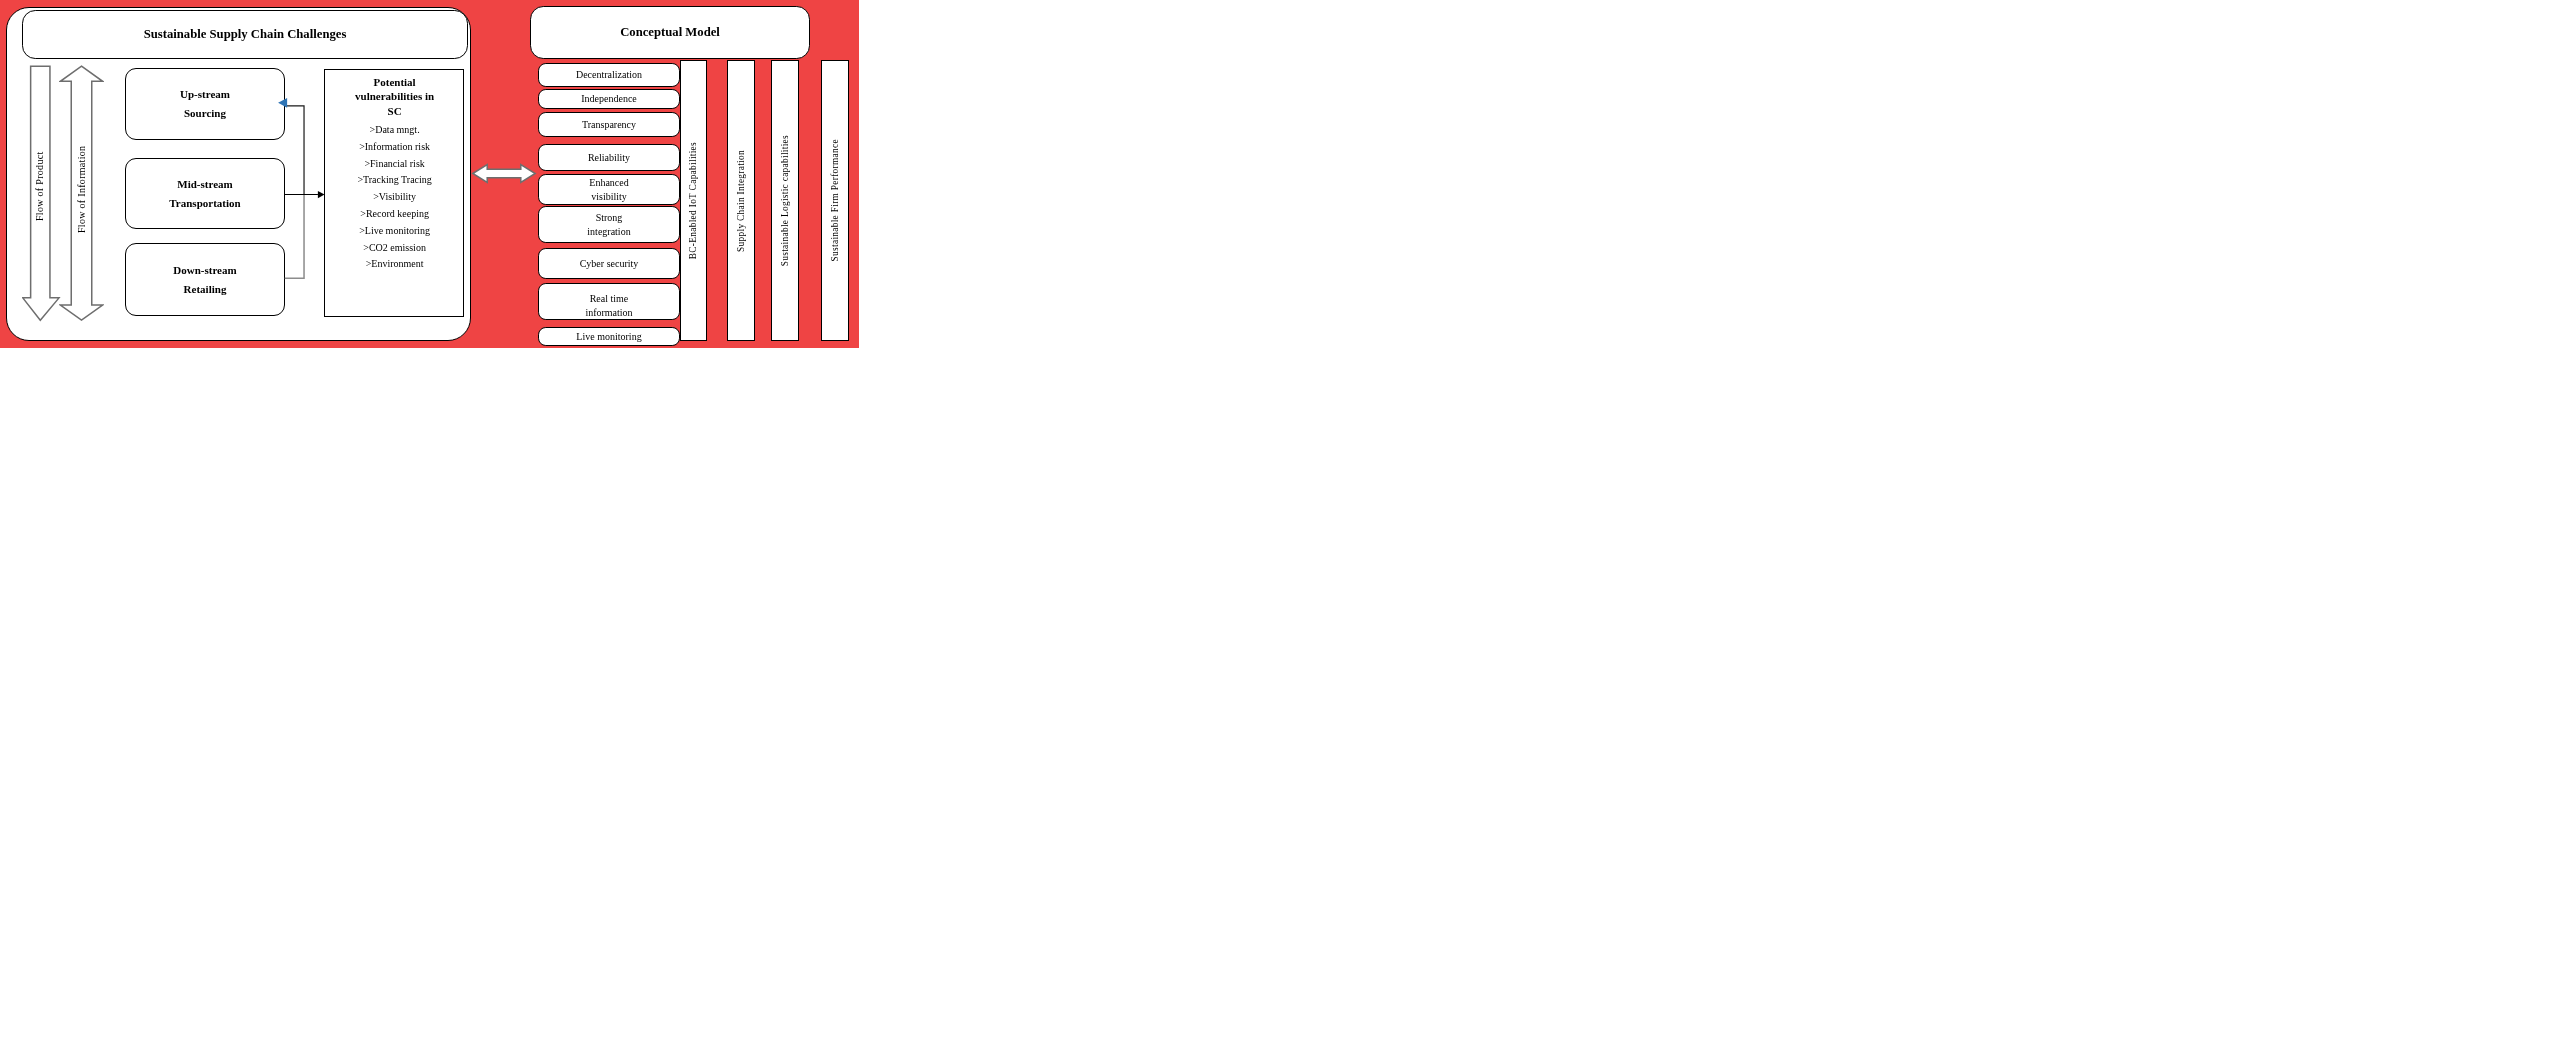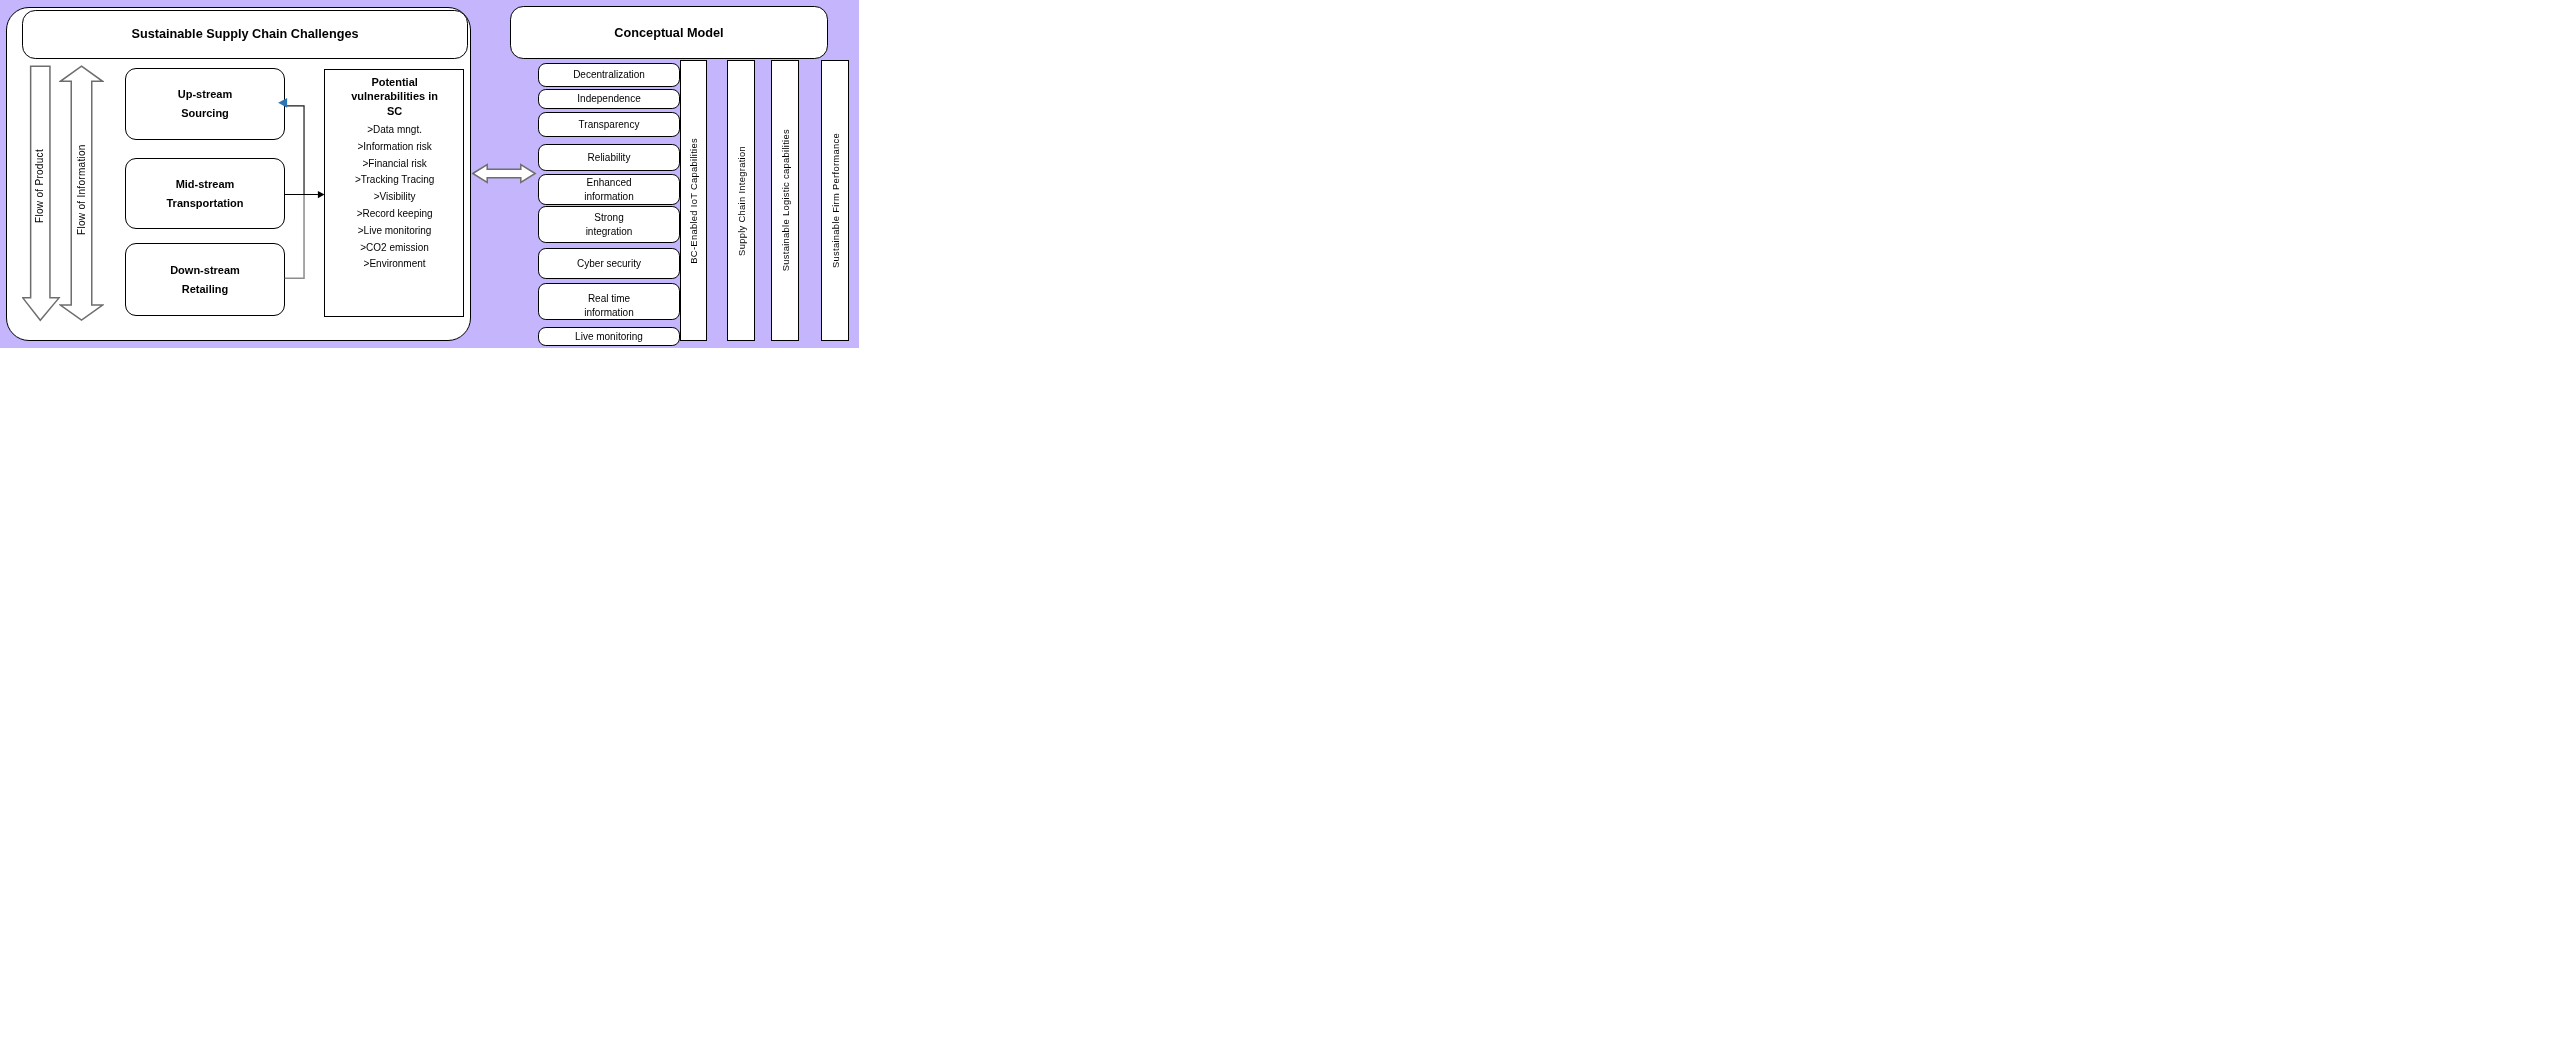--- a/index.html
+++ b/index.html
@@ -1,18 +1,18 @@
 <!DOCTYPE html>
 <html style="font-size:9.7px"><head>
 <meta charset="utf-8">
 <style>
   html,body{margin:0;padding:0;background:#ffffff;}
   .canvas{
-    position:relative;width:859px;height:348px;background:#c4b5fd;
-    font-family:Liberation Sans, sans-serif;color:#000;overflow:hidden;
+    position:relative;width:859px;height:348px;background:#ef4444;
+    font-family:Liberation Serif, serif;color:#000;overflow:hidden;
   }
   .abs{position:absolute;box-sizing:border-box;}
   .rounded-panel{border:1.8px solid #000;border-radius:23px;background:#fff;}
   .title-box{
     border:1.8px solid #000;border-radius:13.3px;background:#fff;
     display:flex;align-items:center;justify-content:center;
     font-weight:bold;font-size:12.7px;text-align:center;
   }
   .stream-box{
     border:1.5px solid #000;border-radius:11px;background:#fff;
@@ -108,39 +108,39 @@
     <polygon points="461,170 476,162 476,178" stroke="none" fill="#2E74B5"></polygon>
 
     <path d="M 472,322 L 527,322" fill="none" stroke="#000" stroke-width="2"></path>
     <polygon points="527,316 538,322 527,328" fill="#000" stroke="none"></polygon>
   </svg>
 
   <svg class="abs" style="left:471px;top:162px;" width="66" height="23" viewBox="0 0 110 38">
     <polygon points="3,19 27,4 27,12 83,12 83,4 107,19 83,34 83,26 27,26 27,34" fill="#ffffff" stroke-width="2.5" stroke="#6e6e6e"></polygon>
   </svg>
 
-  <div class="abs title-box" style="left:510px;top:6px;width:318px;height:53px;">
+  <div class="abs title-box" style="left:530px;top:6px;width:280px;height:53px;">
     <span>Conceptual Model</span>
   </div>
 
   <div class="abs benefit-box" style="top:63px;height:24px;">
     <span>Decentralization</span>
   </div>
   <div class="abs benefit-box" style="top:89px;height:20px;text-align:right;">
     <span>Independence</span>
   </div>
   <div class="abs benefit-box" style="top:112px;height:25px;">
     <span>Transparency</span>
   </div>
   <div class="abs benefit-box" style="top:144px;height:27px;">
     <span>Reliability</span>
   </div>
   <div class="abs benefit-box" style="top:174px;height:31px;">
     <span>Enhanced
-information</span>
+visibility</span>
   </div>
   <div class="abs benefit-box" style="top:206px;height:37px;">
     <span>Strong
 integration</span>
   </div>
   <div class="abs benefit-box" style="top:248px;height:31px;">
     <span>Cyber security</span>
   </div>
   <div class="abs benefit-box" style="top:283px;height:37px;align-items:flex-end;">
     <span>Real time

